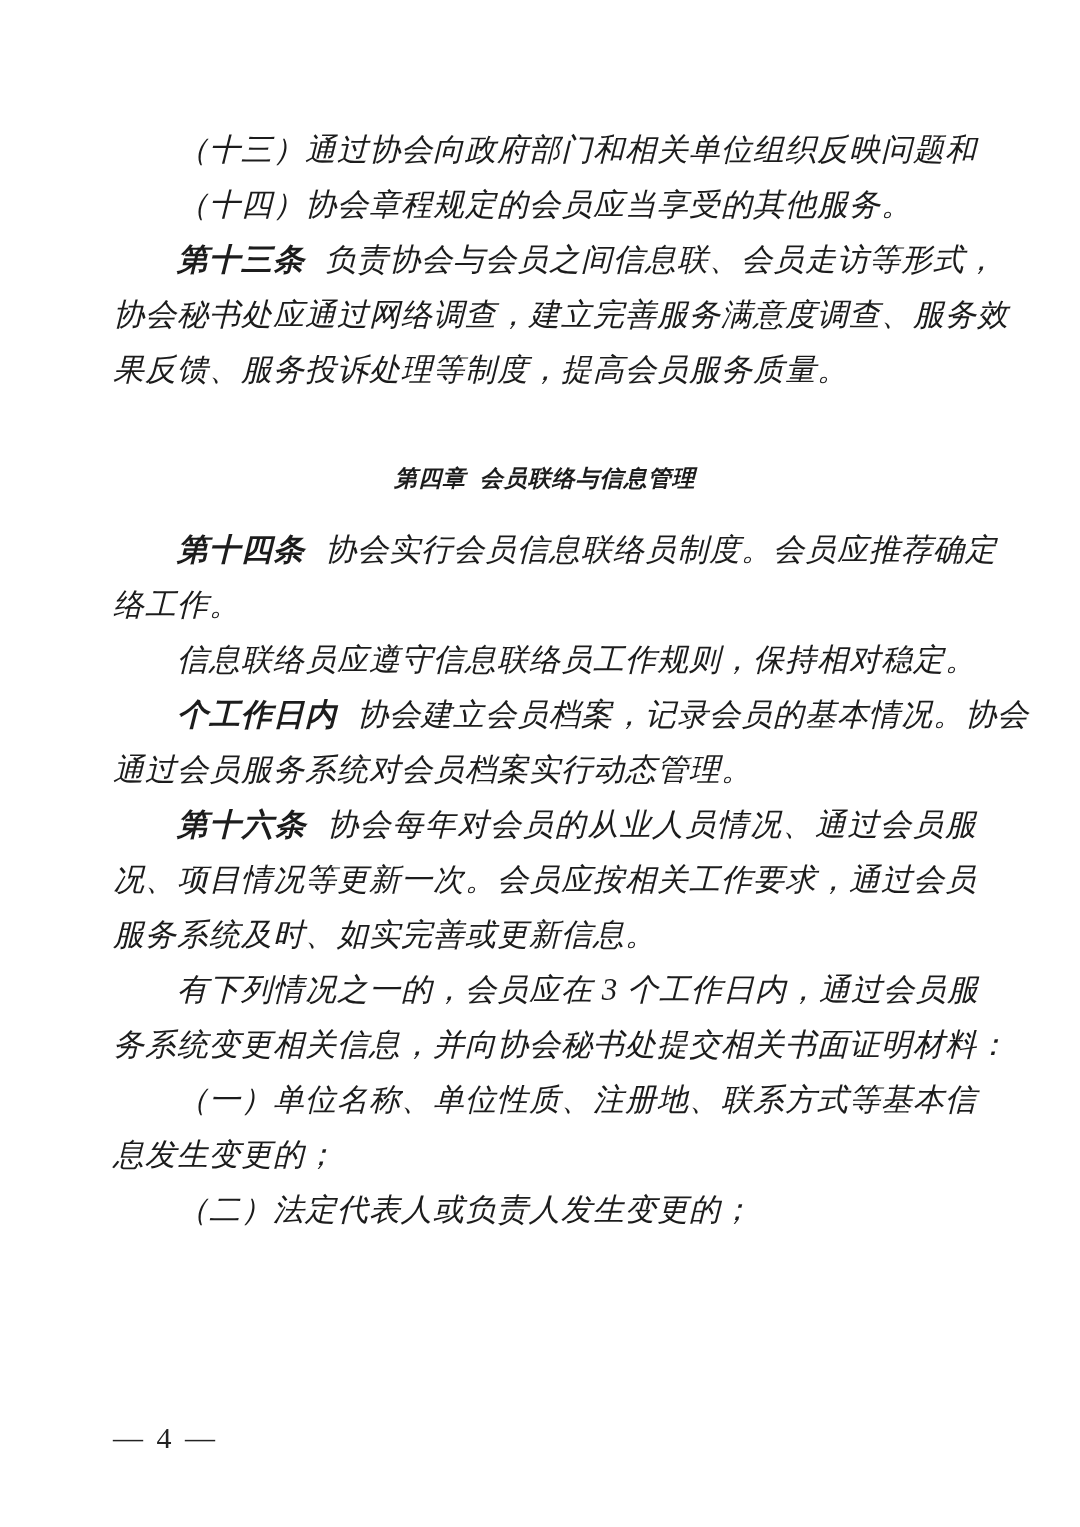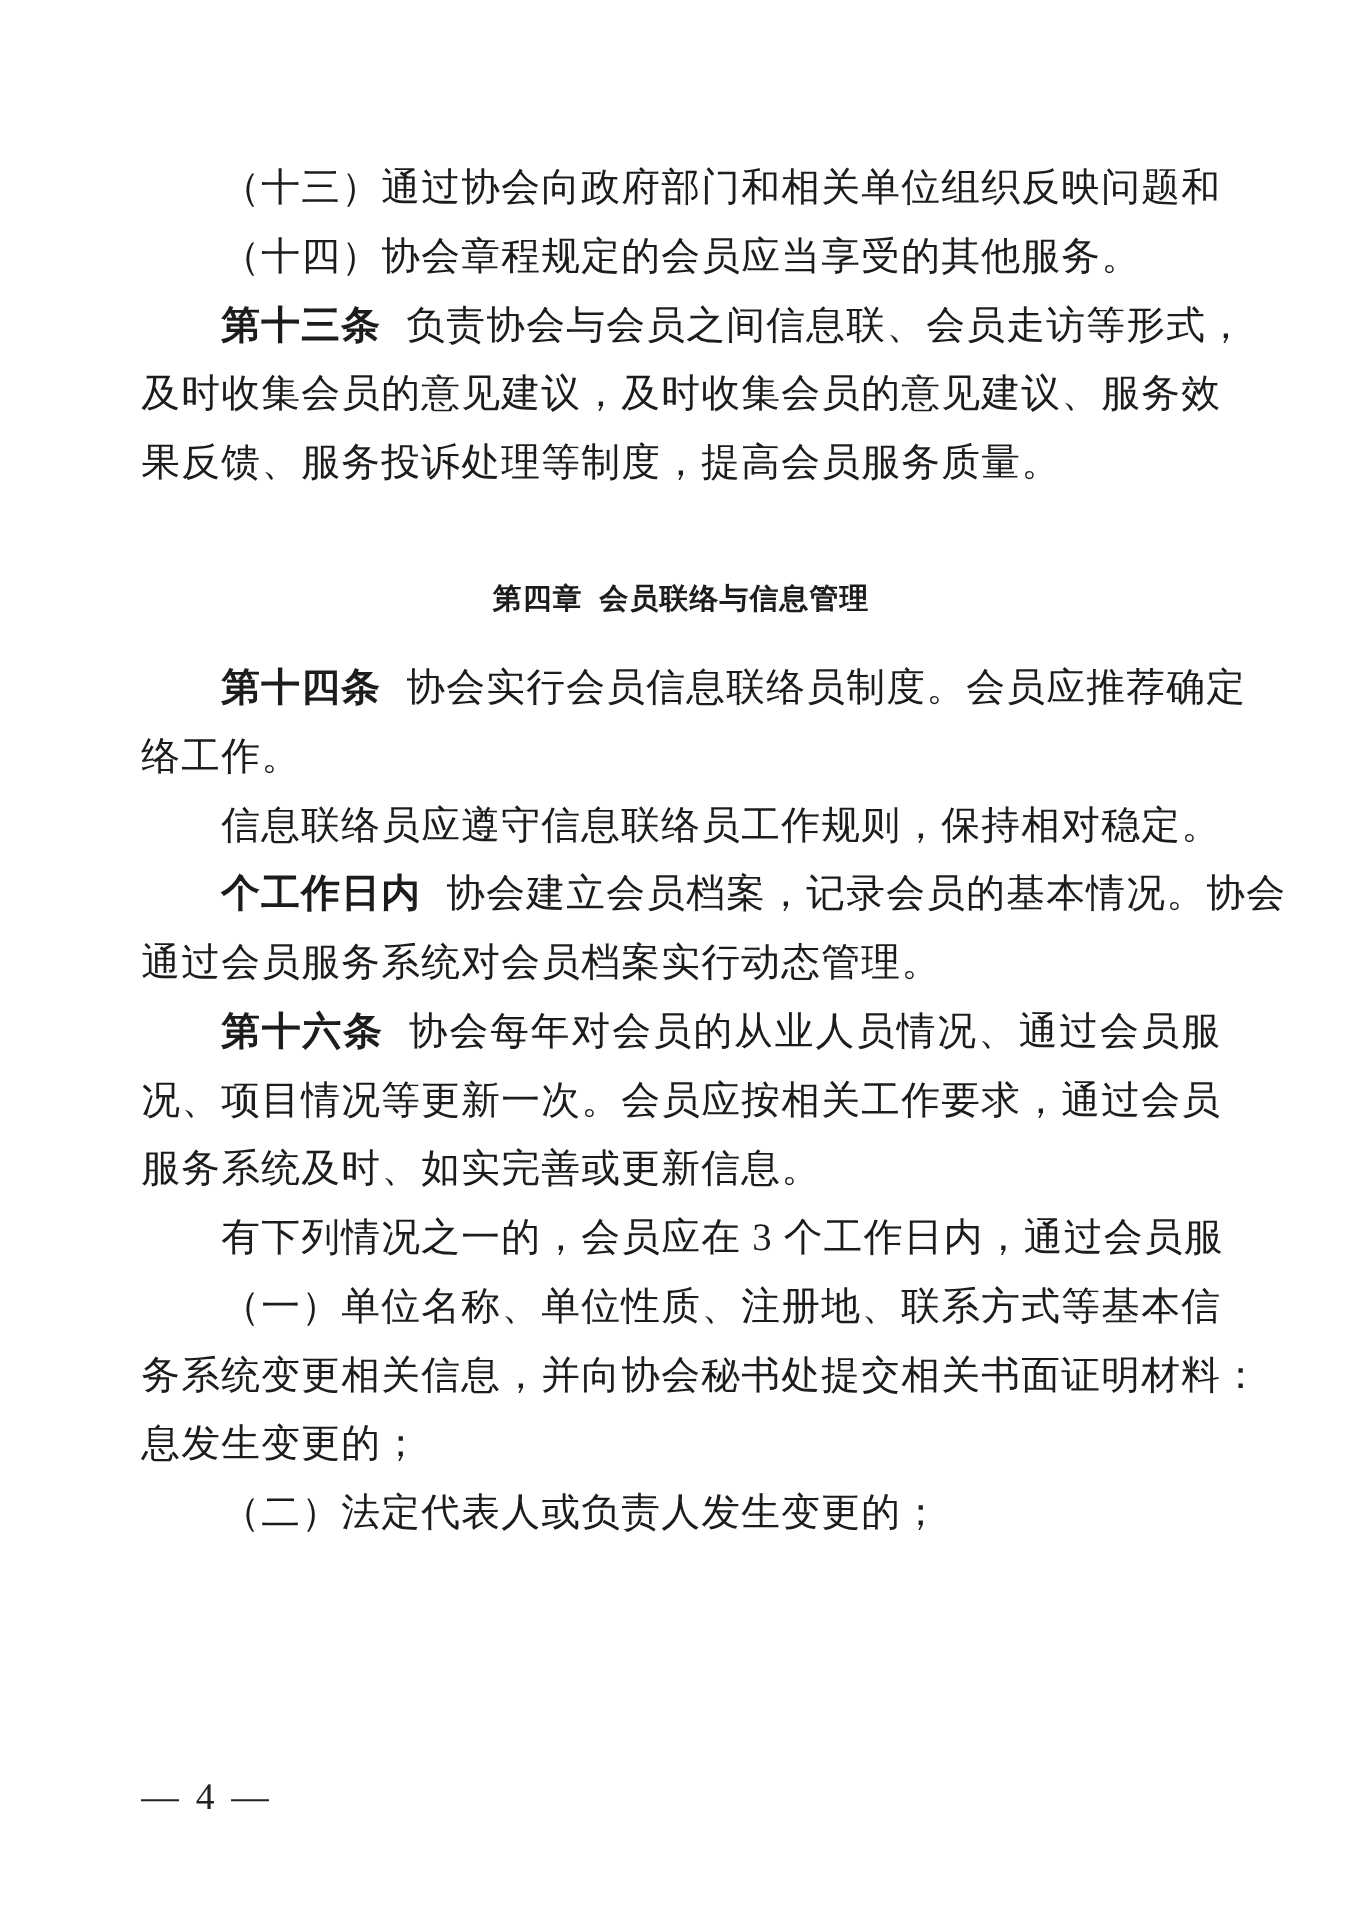--- a/index.html
+++ b/index.html
@@ -17,20 +17,21 @@
     left: 113px;
     top: 122px;
     width: 864px;
   }
   .line {
     font-size: 31px;
     line-height: 55px;
     white-space: nowrap;
     text-align: left;
     letter-spacing: 1px;
+    font-style: italic;
   }
   .line.fill {
     text-align: justify;
     text-align-last: justify;
   }
   .line.indent { text-indent: 64px; }
   .line .b { font-weight: bold; margin-right: 20px; }
   .line.chapter {
     font-family: "Liberation Sans", "DejaVu Sans", sans-serif;
     font-weight: bold;
@@ -53,31 +54,31 @@
   }
 </style>
 </head>
 <body>
 
 <div class="page">
   <div class="content" id="doc-lines">
       <div class="line indent fill"><span>（十三）通过协会向政府部门和相关单位组织反映问题和</span></div>
       <div class="line indent"><span>（十四）协会章程规定的会员应当享受的其他服务。</span></div>
       <div class="line indent fill"><span class="b">第十三条</span><span>负责协会与会员之间信息联、会员走访等形式，</span></div>
-      <div class="line fill"><span>及时收集会员的意见建议，及时收集会员的意见建议、服务效</span></div>
+      <div class="line fill"><span>协会秘书处应通过网络调查，建立完善服务满意度调查、服务效</span></div>
       <div class="line"><span>果反馈、服务投诉处理等制度，提高会员服务质量。</span></div>
       <div class="line chapter"><span class="b">第四章 会员联络与信息管理</span></div>
       <div class="line indent fill"><span class="b">第十四条</span><span>协会实行会员信息联络员制度。会员应推荐确定</span></div>
       <div class="line"><span>络工作。</span></div>
       <div class="line indent"><span>信息联络员应遵守信息联络员工作规则，保持相对稳定。</span></div>
       <div class="line indent fill"><span class="b">个工作日内</span><span>协会建立会员档案，记录会员的基本情况。协会</span></div>
       <div class="line"><span>通过会员服务系统对会员档案实行动态管理。</span></div>
       <div class="line indent fill"><span class="b">第十六条</span><span>协会每年对会员的从业人员情况、通过会员服</span></div>
       <div class="line fill"><span>况、项目情况等更新一次。会员应按相关工作要求，通过会员</span></div>
       <div class="line"><span>服务系统及时、如实完善或更新信息。</span></div>
       <div class="line indent fill"><span>有下列情况之一的，会员应在 3 个工作日内，通过会员服</span></div>
+      <div class="line fill"><span>务系统变更相关信息，并向协会秘书处提交相关书面证明材料：</span></div>
       <div class="line indent fill"><span>（一）单位名称、单位性质、注册地、联系方式等基本信</span></div>
-      <div class="line fill"><span>务系统变更相关信息，并向协会秘书处提交相关书面证明材料：</span></div>
       <div class="line"><span>息发生变更的；</span></div>
       <div class="line indent"><span>（二）法定代表人或负责人发生变更的；</span></div>
     </div>
   <div class="footer">— 4 —</div>
 </div>
 
 </body></html>

